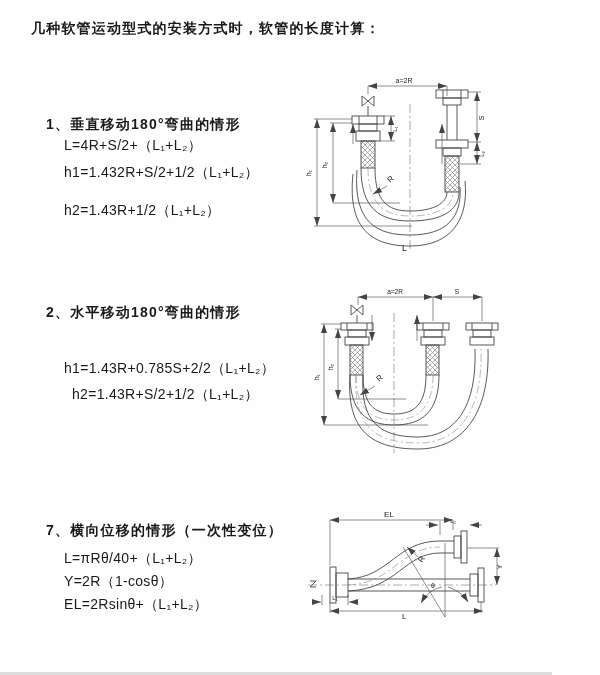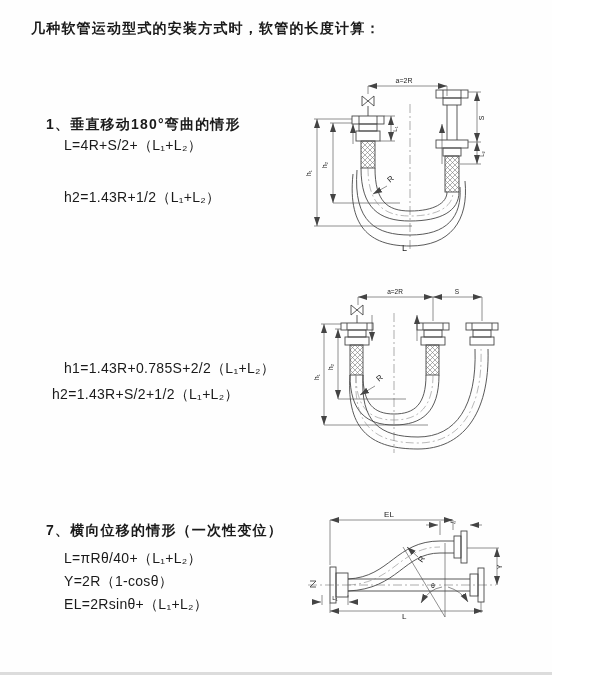--- a/index.html
+++ b/index.html
@@ -17,21 +17,22 @@
 </style>
 </head>
 <body>
 
 <div class="page">
 
   <div class="title">几种软管运动型式的安装方式时，软管的长度计算：</div>
 
   <div class="sec-heading" style="left:46px;top:116px">1、垂直移动180°弯曲的情形</div>
   <div class="formula" style="left:64px;top:137px">L=4R+S/2+（L₁+L₂）</div>
-  <div class="formula" style="left:64px;top:189px">h2=1.43R+1/2（L₁+L₂）</div>
+  <div class="formula" style="left:64px;top:164px">h1=1.432R+S/2+1/2（L₁+L₂）</div>
+  <div class="formula" style="left:64px;top:202px">h2=1.43R+1/2（L₁+L₂）</div>
 
   <svg class="diag" style="left:300px;top:70px" width="290" height="190" viewBox="0 0 290 190">
     <defs>
       <marker id="ar1" markerUnits="userSpaceOnUse" markerWidth="10" markerHeight="8" refX="9" refY="4" orient="auto-start-reverse">
         <path d="M0,1 L9,4 L0,7 Z" fill="#444"></path>
       </marker>
       <pattern id="br1" patternUnits="userSpaceOnUse" width="5" height="5">
         <path d="M0,5 L5,0 M0,0 L5,5" stroke="#7a7a7a" stroke-width="0.6"></path>
       </pattern>
     </defs>
@@ -82,22 +83,23 @@
     <text x="104" y="13" font-size="7" text-anchor="middle">a=2R</text>
     <text x="11" y="103" font-size="6.5" text-anchor="middle" transform="rotate(-90 11 103)">h₁</text>
     <text x="27" y="95" font-size="6.5" text-anchor="middle" transform="rotate(-90 27 95)">h₂</text>
     <text x="97" y="59" font-size="6" text-anchor="middle" transform="rotate(-90 97 59)">L₁</text>
     <text x="184" y="48" font-size="7" text-anchor="middle" transform="rotate(-90 184 48)">S</text>
     <text x="184" y="84" font-size="6" text-anchor="middle" transform="rotate(-90 184 84)">L₂</text>
     <text x="90" y="113" font-size="8" transform="rotate(-40 90 113)">R</text>
     <text x="102" y="181" font-size="9">L</text>
   </svg>
 
+  <div class="sec-heading" style="left:46px;top:304px">2、水平移动180°弯曲的情形</div>
   <div class="formula" style="left:64px;top:360px">h1=1.43R+0.785S+2/2（L₁+L₂）</div>
-  <div class="formula" style="left:52px;top:386px">h2=1.43R+S/2+1/2（L₁+L₂）</div>
+  <div class="formula" style="left:72px;top:386px">h2=1.43R+S/2+1/2（L₁+L₂）</div>
 
   <svg class="diag" style="left:310px;top:285px" width="280" height="175" viewBox="0 0 280 175">
     <defs>
       <marker id="ar2" markerUnits="userSpaceOnUse" markerWidth="10" markerHeight="8" refX="9" refY="4" orient="auto-start-reverse">
         <path d="M0,1 L9,4 L0,7 Z" fill="#444"></path>
       </marker>
       <pattern id="br2" patternUnits="userSpaceOnUse" width="5" height="5">
         <path d="M0,5 L5,0 M0,0 L5,5" stroke="#7a7a7a" stroke-width="0.6"></path>
       </pattern>
     </defs>

